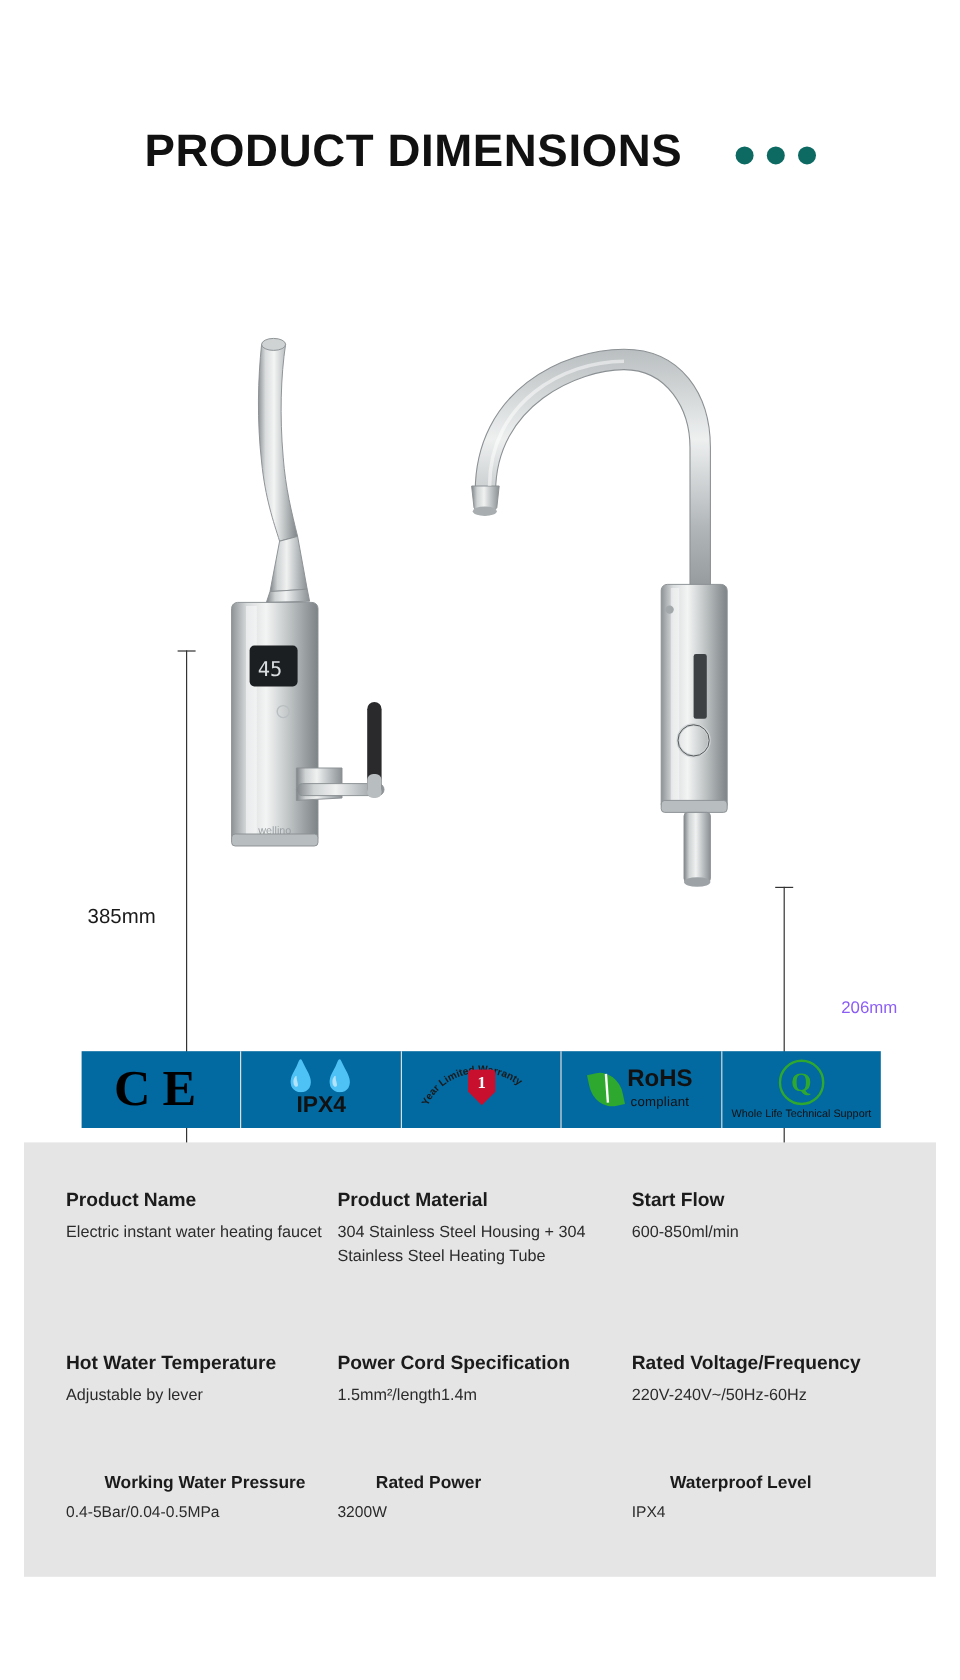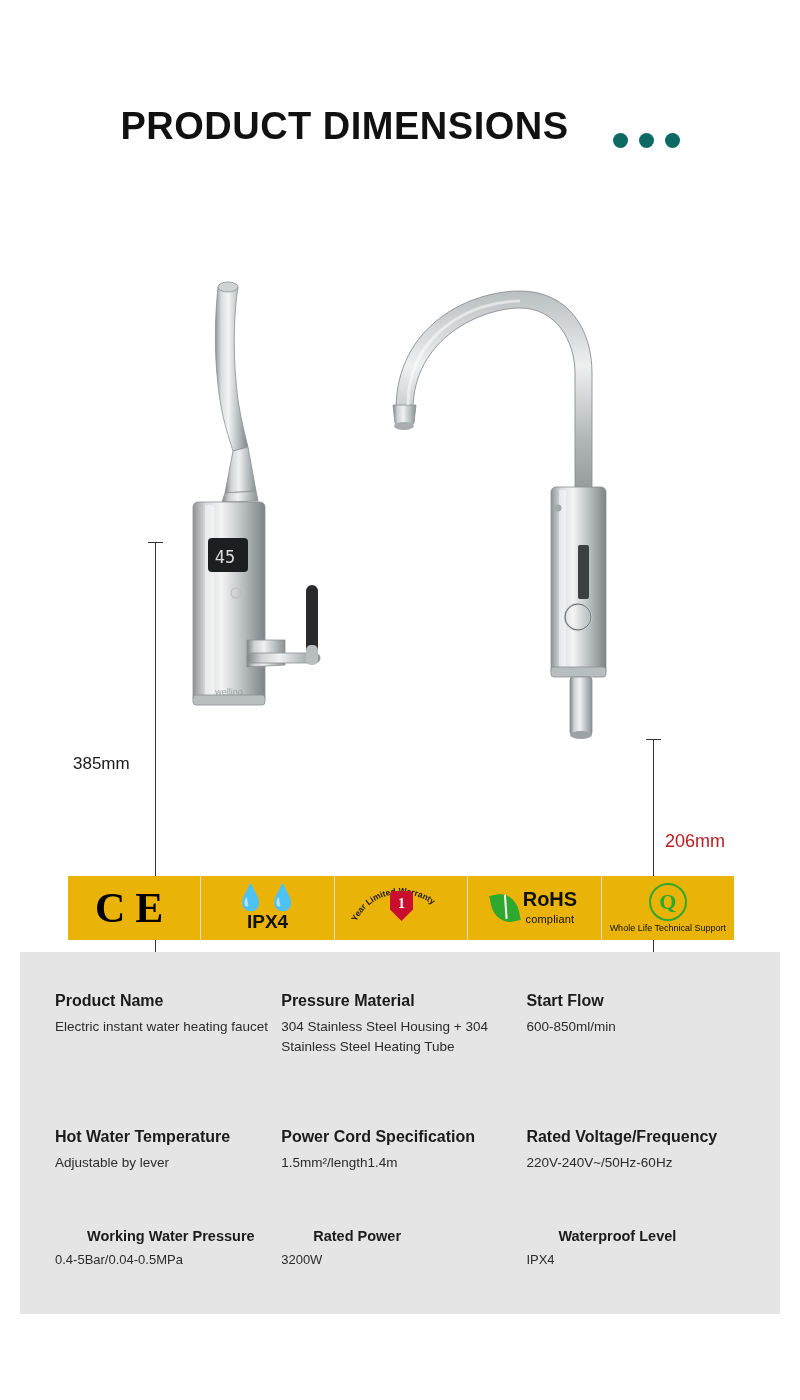--- a/index.html
+++ b/index.html
@@ -14,21 +14,21 @@
     position: relative;
     width: 800px; height: 1400px;
     background: #ffffff;
   }
 
   
   .header {
     position: absolute;
     top: 105px; left: 0; width: 800px;
     display: flex;
-    align-items: flex-end;
+    align-items: center;
     justify-content: center;
   }
   .title {
     font-size: 38px;
     font-weight: bold;
     letter-spacing: 0.5px;
     color: #111111;
     white-space: nowrap;
   }
   .dots {
@@ -115,22 +115,22 @@
     width: 1px; height: 215px; background: #333;
   }
   .dim-v-206::before, .dim-v-206::after {
     content: ""; position: absolute;
     left: -7px; width: 15px; height: 1px; background: #333;
   }
   .dim-v-206::before { top: 0; }
   .dim-v-206::after  { bottom: 0; }
   .label-206 {
     position: absolute;
-    left: 665px; top: 576px;
-    font-size: 18px; color: #b91c1c;
+    left: 701px; top: 576px;
+    font-size: 14px; color: #8b5cf6;
   }
 
   
   .dim-v-66 {
     position: absolute;
     left: 653px; top: 699px;
     width: 1px; height: 48px; background: #333;
   }
   .dim-v-66::before, .dim-v-66::after {
     content: ""; position: absolute;
@@ -145,21 +145,21 @@
   }
 
   .faucet-svg { position: absolute; left: 0; top: 0; }
 
   
   .certs {
     position: absolute;
     left: 68px; top: 876px;
     width: 666px; height: 64px;
     display: flex;
-    background: #eab308;
+    background: #0369a1;
   }
   .cert {
     flex: 1;
     position: relative;
     display: flex;
     align-items: center;
     justify-content: center;
     border-right: 1px solid #dddddd;
   }
   .cert:last-child { border-right: none; }
@@ -405,21 +405,21 @@
   </div>
 
   <div class="specs">
 
     <div class="spec-row r1">
       <div class="spec-cell c1">
         <div class="spec-label">Product Name</div>
         <div class="spec-value">Electric instant water heating faucet</div>
       </div>
       <div class="spec-cell c2">
-        <div class="spec-label">Pressure Material</div>
+        <div class="spec-label">Product Material</div>
         <div class="spec-value">304 Stainless Steel Housing + 304 Stainless Steel Heating Tube</div>
       </div>
       <div class="spec-cell c3">
         <div class="spec-label">Start Flow</div>
         <div class="spec-value">600-850ml/min</div>
       </div>
     </div>
 
     <div class="spec-row r2">
       <div class="spec-cell c1">

